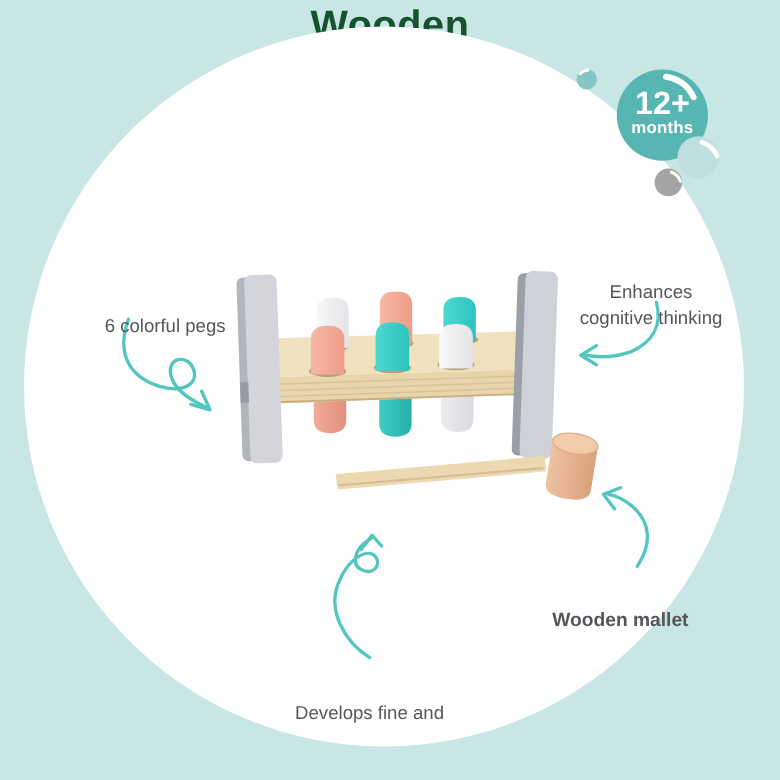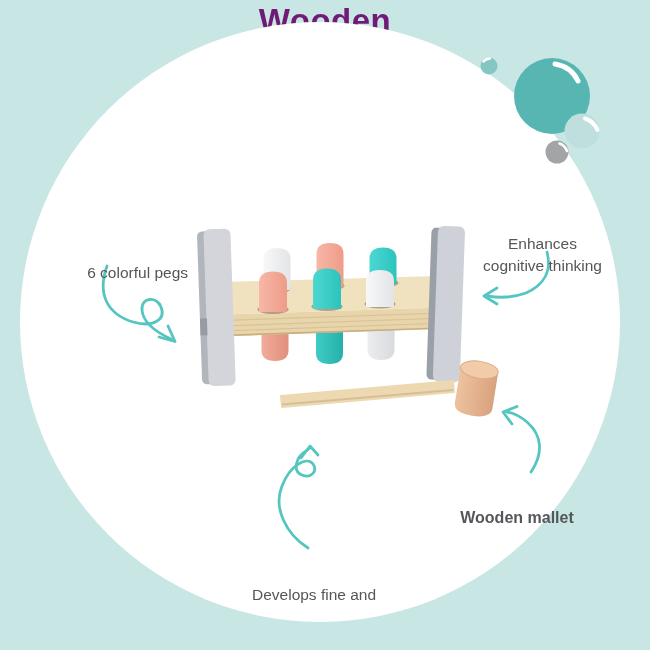--- a/index.html
+++ b/index.html
@@ -8,36 +8,36 @@
     background:#c8e6e4;
     font-family:"Liberation Sans", sans-serif;
   }
   .stage{position:absolute;inset:0;width:650px;height:650px;}
   svg.layer{position:absolute;left:0;top:0;width:650px;height:650px;}
 
   .txt{position:absolute;color:#55565a;}
 
   .title{
     left:0;right:0;top:74px;text-align:center;
-    color:#701a75;font-weight:bold;font-size:33px;line-height:1.28;
+    color:#14532d;font-weight:bold;font-size:33px;line-height:1.28;
     letter-spacing:.5px;
   }
 
   .badge-text{
     position:absolute;left:512px;top:71px;width:80px;
     text-align:center;color:#ffffff;font-weight:bold;
   }
   .badge-age{font-size:27px;line-height:30px;letter-spacing:0px;}
   .badge-unit{font-size:14px;line-height:15px;margin-top:-2px;letter-spacing:.2px;}
 
   .ann{font-size:15.5px;line-height:22px;margin-top:31px;}
   .ann-pegs{left:68px;top:231px;width:120px;text-align:right;}
   .ann-cognitive{left:470px;top:202px;width:145px;text-align:center;}
   .ann-mallet{left:447px;top:476px;width:140px;text-align:center;font-size:16px;font-weight:bold;}
-  .ann-motor{left:252px;top:553px;width:130px;text-align:left;}
+  .ann-motor{left:240px;top:553px;width:130px;text-align:right;}
 </style>
 </head>
 <body>
 
 <div class="stage">
 
   <svg class="layer" viewBox="0 0 650 650">
     <defs>
       <linearGradient id="gPegWhite" x1="0" y1="0" x2="1" y2="0">
         <stop offset="0" stop-color="#f8f8f8"></stop>
@@ -163,20 +163,24 @@
       <circle cx="557" cy="152" r="11.5" fill="#a2a4a6"></circle>
       <path d="M559.5,143.5 Q565,145.5 567,151" stroke="#ffffff" stroke-width="2.6" stroke-linecap="round" fill="none"></path>
     </g>
   </svg>
 
   <div class="title">
     <div>Wooden</div>
     <div>Hammer Bench</div>
   </div>
 
+  <div class="badge-text">
+    <div class="badge-age">12+</div>
+    <div class="badge-unit">months</div>
+  </div>
 
   <div class="txt ann ann-pegs">6 colorful pegs</div>
 
   <div class="txt ann ann-cognitive">
     <div>Enhances</div>
     <div>cognitive thinking</div>
   </div>
 
   <div class="txt ann ann-mallet">Wooden mallet</div>
 

